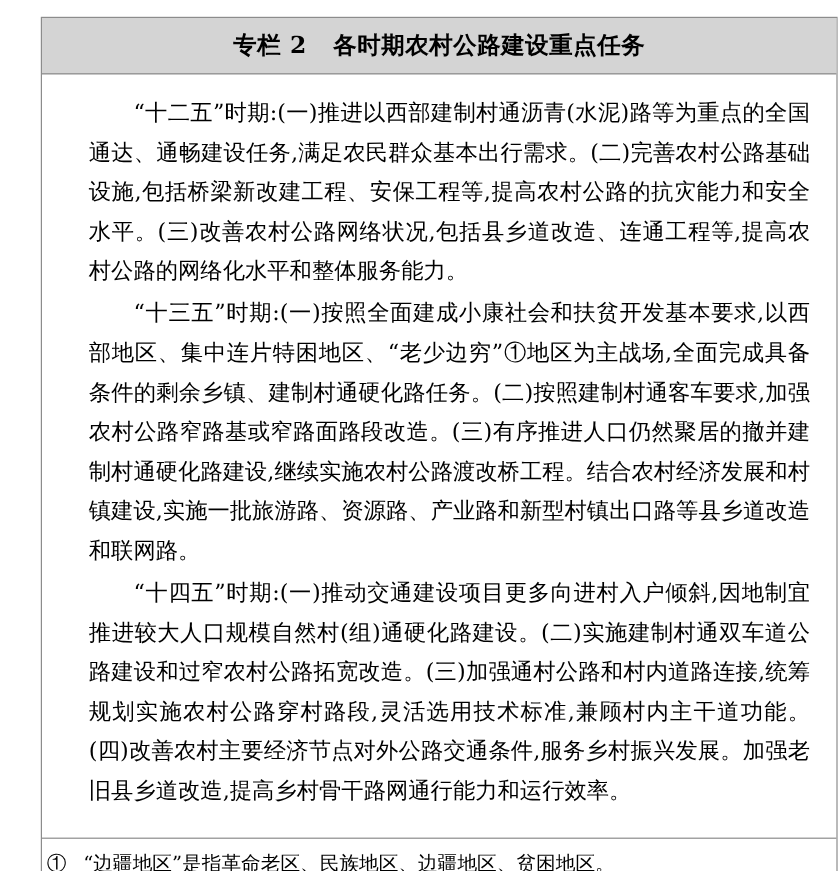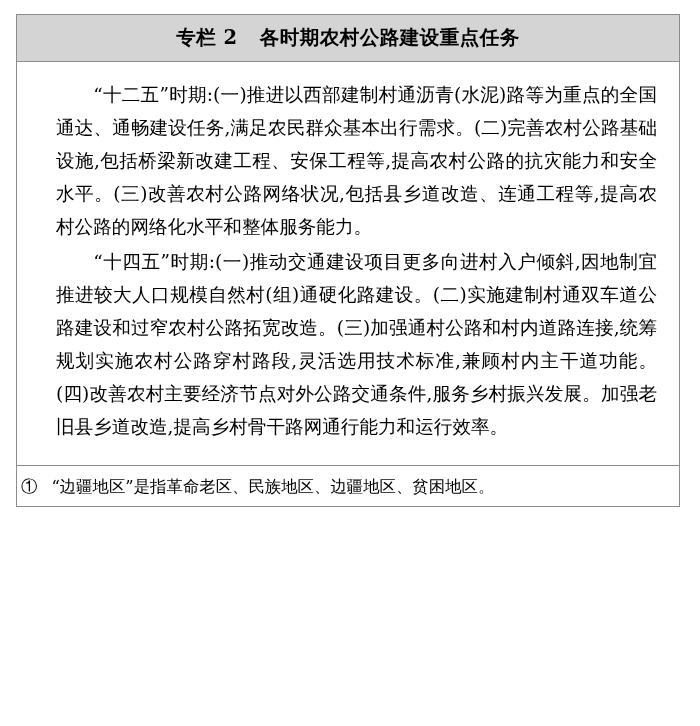--- a/index.html
+++ b/index.html
@@ -11,21 +11,21 @@
     width: 700px;
     height: 726px;
     font-family: "DejaVu Serif", "Liberation Serif", serif;
     color: #000000;
   }
   .page {
     position: relative;
     width: 700px;
     height: 726px;
     box-sizing: border-box;
-    padding: 14px 18px 10px 16px;
+    padding: 14px 18px 10px 34px;
   }
   .box {
     border: 1px solid #8c8c8c;
     box-sizing: border-box;
     width: 664px;
     background: #ffffff;
   }
   .box-header {
     background: #d4d4d4;
     border-bottom: 1px solid #8c8c8c;
@@ -82,20 +82,21 @@
 <div class="page">
 
   <div class="box">
 
     <div class="box-header">
       <span class="title"><span>专栏 2</span><span class="gap"></span><span>各时期农村公路建设重点任务</span></span>
     </div>
 
     <div class="box-body">
       <p class="para">“十二五”时期:(一)推进以西部建制村通沥青(水泥)路等为重点的全国通达、通畅建设任务,满足农民群众基本出行需求。(二)完善农村公路基础设施,包括桥梁新改建工程、安保工程等,提高农村公路的抗灾能力和安全水平。(三)改善农村公路网络状况,包括县乡道改造、连通工程等,提高农村公路的网络化水平和整体服务能力。</p>
+      <p class="para">“十三五”时期:(一)按照全面建成小康社会和扶贫开发基本要求,以西部地区、集中连片特困地区、“老少边穷”①地区为主战场,全面完成具备条件的剩余乡镇、建制村通硬化路任务。(二)按照建制村通客车要求,加强农村公路窄路基或窄路面路段改造。(三)有序推进人口仍然聚居的撤并建制村通硬化路建设,继续实施农村公路渡改桥工程。结合农村经济发展和村镇建设,实施一批旅游路、资源路、产业路和新型村镇出口路等县乡道改造和联网路。</p>
       <p class="para">“十四五”时期:(一)推动交通建设项目更多向进村入户倾斜,因地制宜推进较大人口规模自然村(组)通硬化路建设。(二)实施建制村通双车道公路建设和过窄农村公路拓宽改造。(三)加强通村公路和村内道路连接,统筹规划实施农村公路穿村路段,灵活选用技术标准,兼顾村内主干道功能。(四)改善农村主要经济节点对外公路交通条件,服务乡村振兴发展。加强老旧县乡道改造,提高乡村骨干路网通行能力和运行效率。</p>
     </div>
 
     <hr class="note-sep">
 
     <div class="footnote">
       <span class="marker">①</span>
       <span class="text">“边疆地区”是指革命老区、民族地区、边疆地区、贫困地区。</span>
     </div>
 

